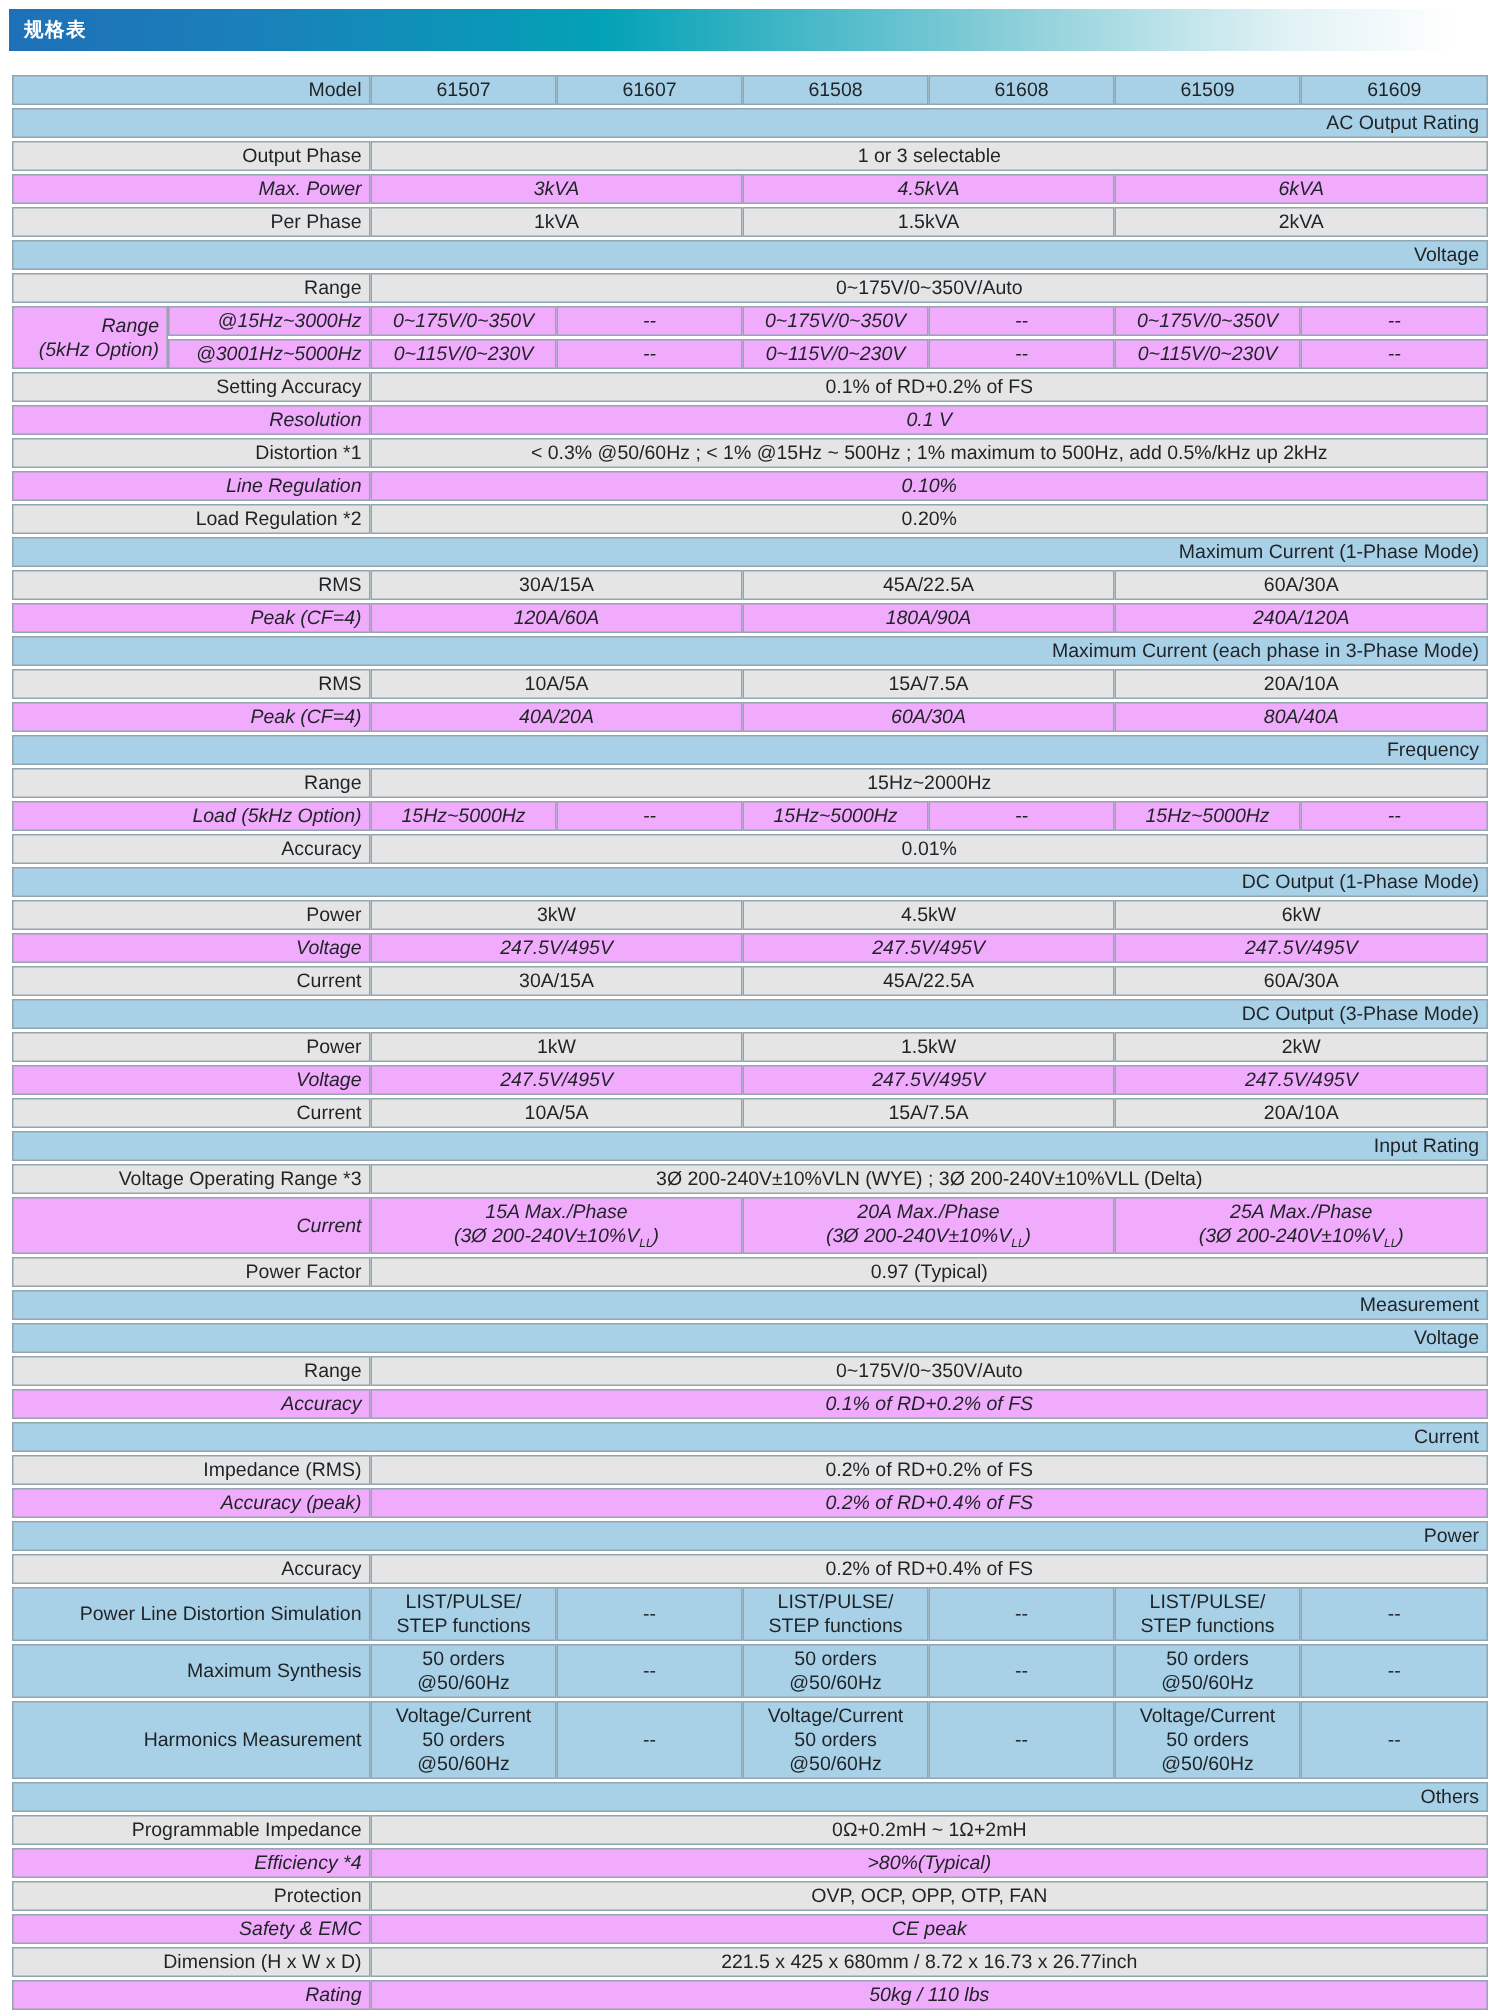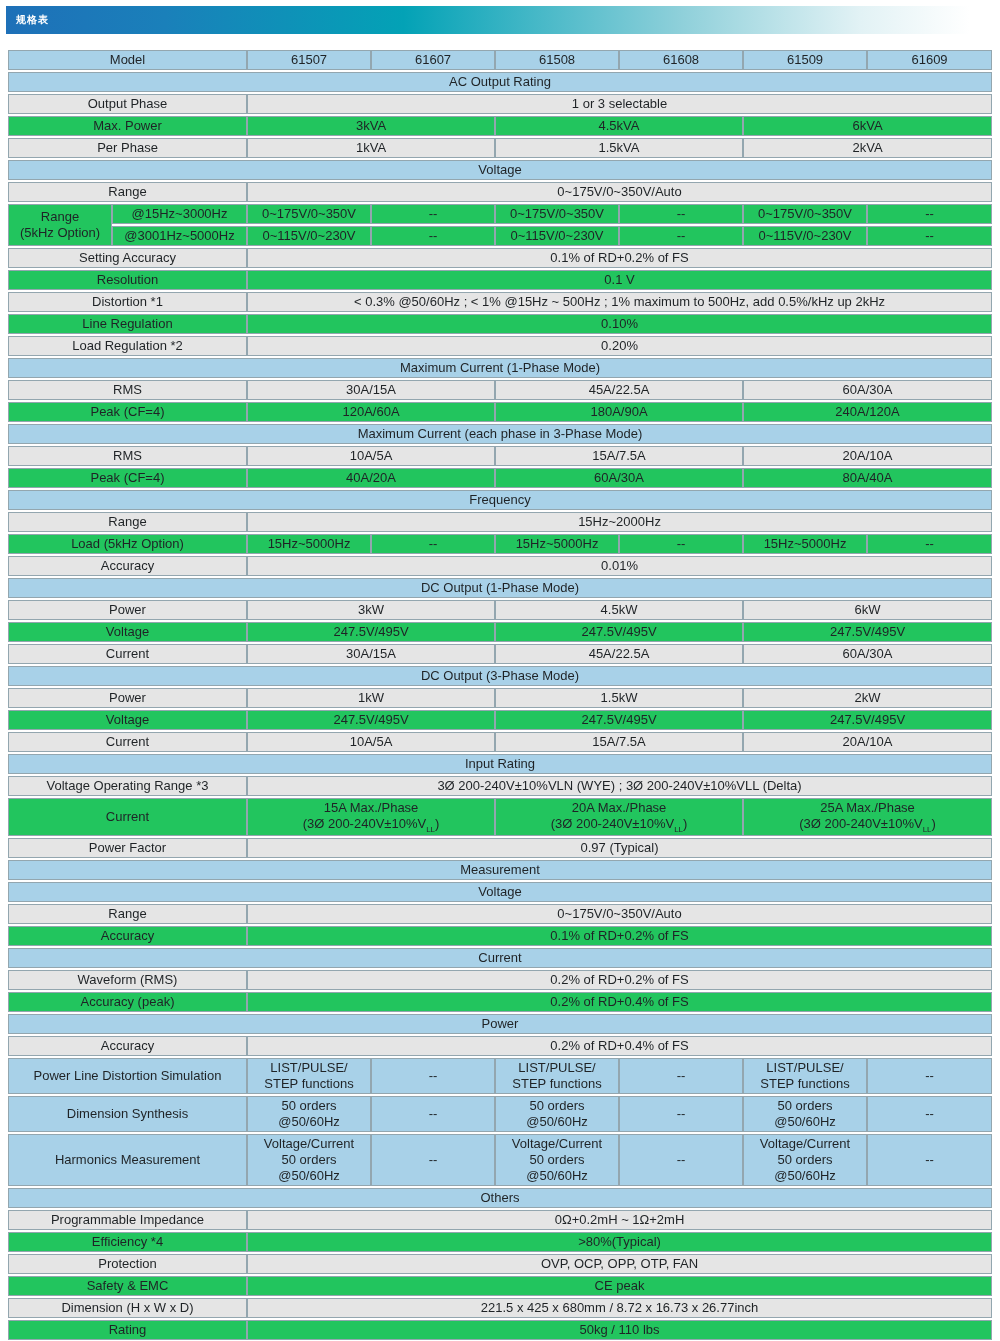--- a/index.html
+++ b/index.html
@@ -10,43 +10,43 @@
     -webkit-font-smoothing:antialiased;
   }
   .title-bar {
     margin:6px 0 0 6px;
     height:28px;
     background:linear-gradient(90deg,#1E70B8 0%,#1A80BA 16%,#03A2B6 40%,#8FD0DA 68%,#E2F2F5 86%,#ffffff 97%);
     display:flex; align-items:center;
   }
   .title-bar h1 {
     margin:0 0 0 10px;
-    font-size:10px; font-weight:bold; color:#ffffff; letter-spacing:1px;
+    font-size:13px; font-weight:bold; color:#ffffff; letter-spacing:1px;
   }
   table.spec {
     margin:14px 6px 0 8px;
     width:984px;
     table-layout:fixed;
     border-collapse:separate;
     border-spacing:0 2px;
   }
   td {
     border:1px solid #93A6AF;
     font-size:13px;
     line-height:16px;
     padding:1px 5px;
     text-align:center;
     vertical-align:middle;
     overflow:hidden;
     color:#1f2326;
   }
-  td.lbl { text-align:center; }
+  td.lbl { text-align:right; }
   tr.header td, tr.section td, tr.highlight td { background:#A8D1E8; }
   tr.data.s0 td { background:#e5e5e5; }
-  tr.data.s1 td { background:#22c55e; }
+  tr.data.s1 td { background:#f0abfc;font-style:italic; }
   sub { font-size:8px; line-height:1; }
 </style>
 </head>
 <body>
 
 <div class="title-bar">
   <h1>规格表</h1>
 </div>
 
 <table class="spec">
@@ -267,21 +267,21 @@
         <td colspan="6"><span>0~175V/0~350V/Auto</span></td>
       </tr>
       <tr class="data s1">
         <td colspan="2" class="lbl"><span>Accuracy</span></td>
         <td colspan="6"><span>0.1% of RD+0.2% of FS</span></td>
       </tr>
       <tr class="section">
         <td colspan="8" class="lbl"><span>Current</span></td>
       </tr>
       <tr class="data s0">
-        <td colspan="2" class="lbl"><span>Waveform (RMS)</span></td>
+        <td colspan="2" class="lbl"><span>Impedance (RMS)</span></td>
         <td colspan="6"><span>0.2% of RD+0.2% of FS</span></td>
       </tr>
       <tr class="data s1">
         <td colspan="2" class="lbl"><span>Accuracy (peak)</span></td>
         <td colspan="6"><span>0.2% of RD+0.4% of FS</span></td>
       </tr>
       <tr class="section">
         <td colspan="8" class="lbl"><span>Power</span></td>
       </tr>
       <tr class="data s0">
@@ -300,21 +300,21 @@
           <div>STEP functions</div>
         </td>
         <td><span>--</span></td>
         <td>
           <div>LIST/PULSE/</div>
           <div>STEP functions</div>
         </td>
         <td><span>--</span></td>
       </tr>
       <tr class="highlight">
-        <td colspan="2" class="lbl"><span>Dimension Synthesis</span></td>
+        <td colspan="2" class="lbl"><span>Maximum Synthesis</span></td>
         <td>
           <div>50 orders</div>
           <div>@50/60Hz</div>
         </td>
         <td><span>--</span></td>
         <td>
           <div>50 orders</div>
           <div>@50/60Hz</div>
         </td>
         <td><span>--</span></td>

